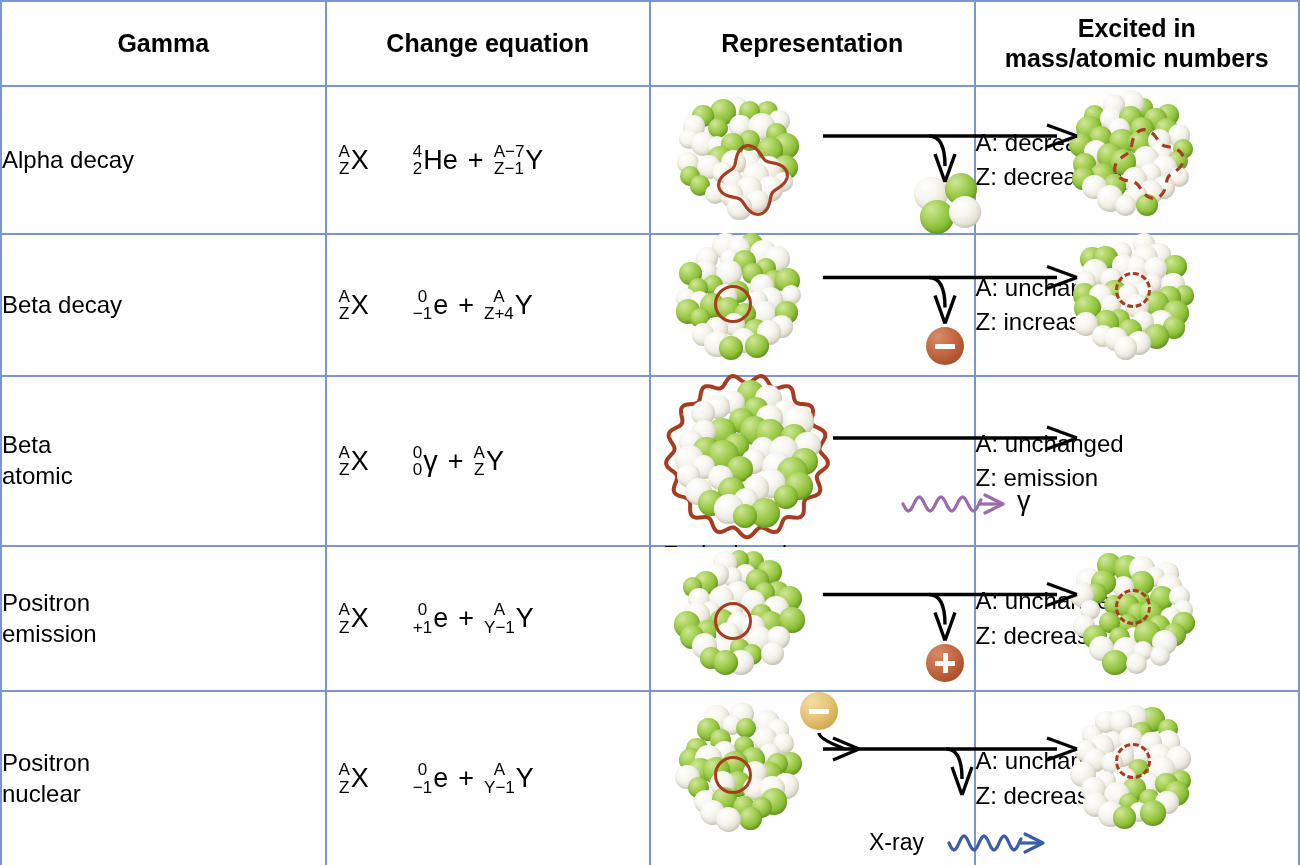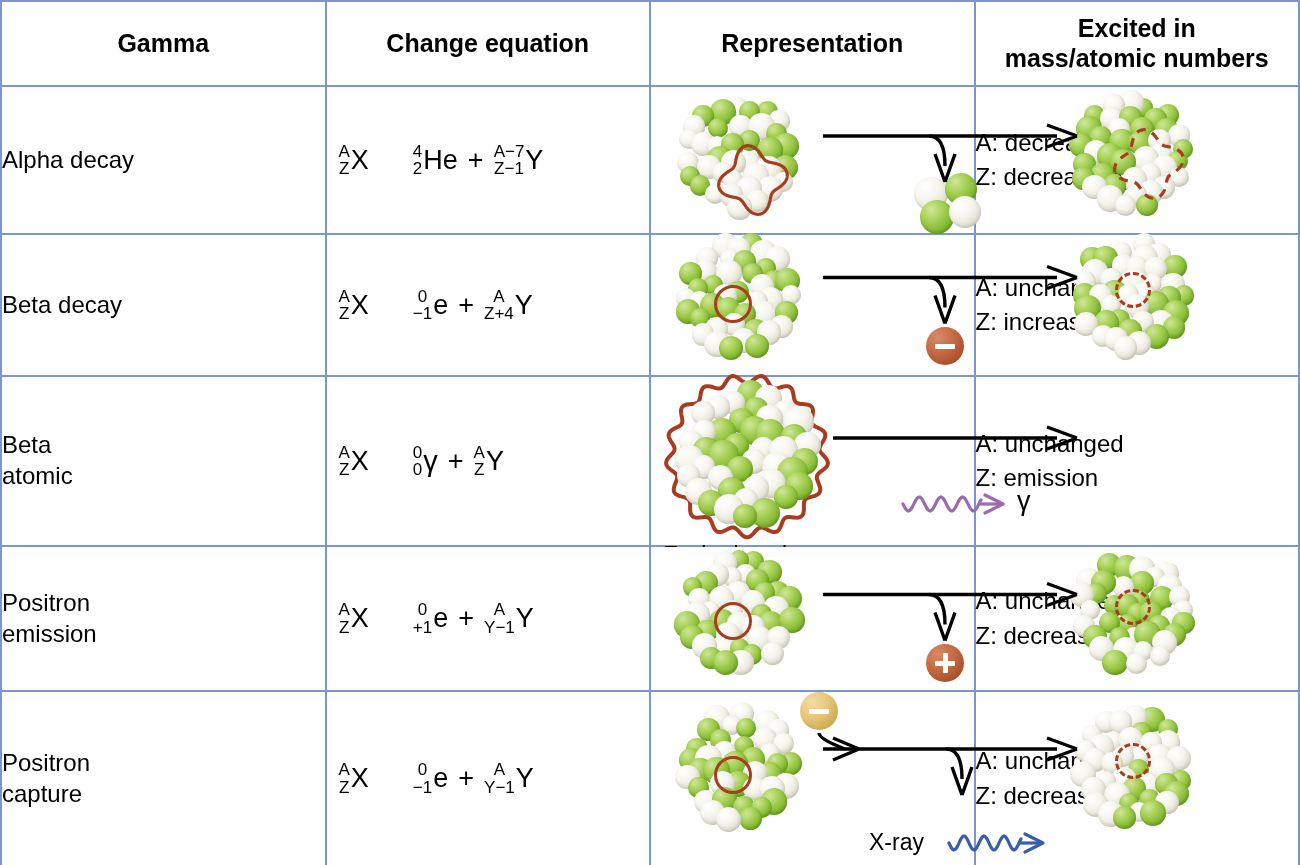--- a/index.html
+++ b/index.html
@@ -665,21 +665,21 @@
               </svg>
               <span class="particle p-red" style="left:275px;top:95.5px;width:38px;height:38px;z-index:80;">
                 <span class="p-bar" style="left:9px;top:17px;width:20px;height:5px;"></span>
                 <span class="p-bar" style="left:16.5px;top:9.5px;width:5px;height:20px;"></span>
               </span>
             </div>
           </td>
           <td class="c-chg"><span>A: unchanged</span><br><span>Z: decrease by 1</span></td>
         </tr>
         <tr style="height:175px;">
-          <td class="c-type"><span>Positron</span><br><span>capture</span></td>
+          <td class="c-type"><span>Positron</span><br><span>nuclear</span></td>
           <td class="c-eq">
             <div class="eqwrap">
               <span class="nuc">
                 <span class="fracidx">
                   <span class="sup">A</span>
                   <span class="sub">Z</span>
                 </span>
                 <span class="sym">X</span>
               </span>
               <span class="gap"></span>

